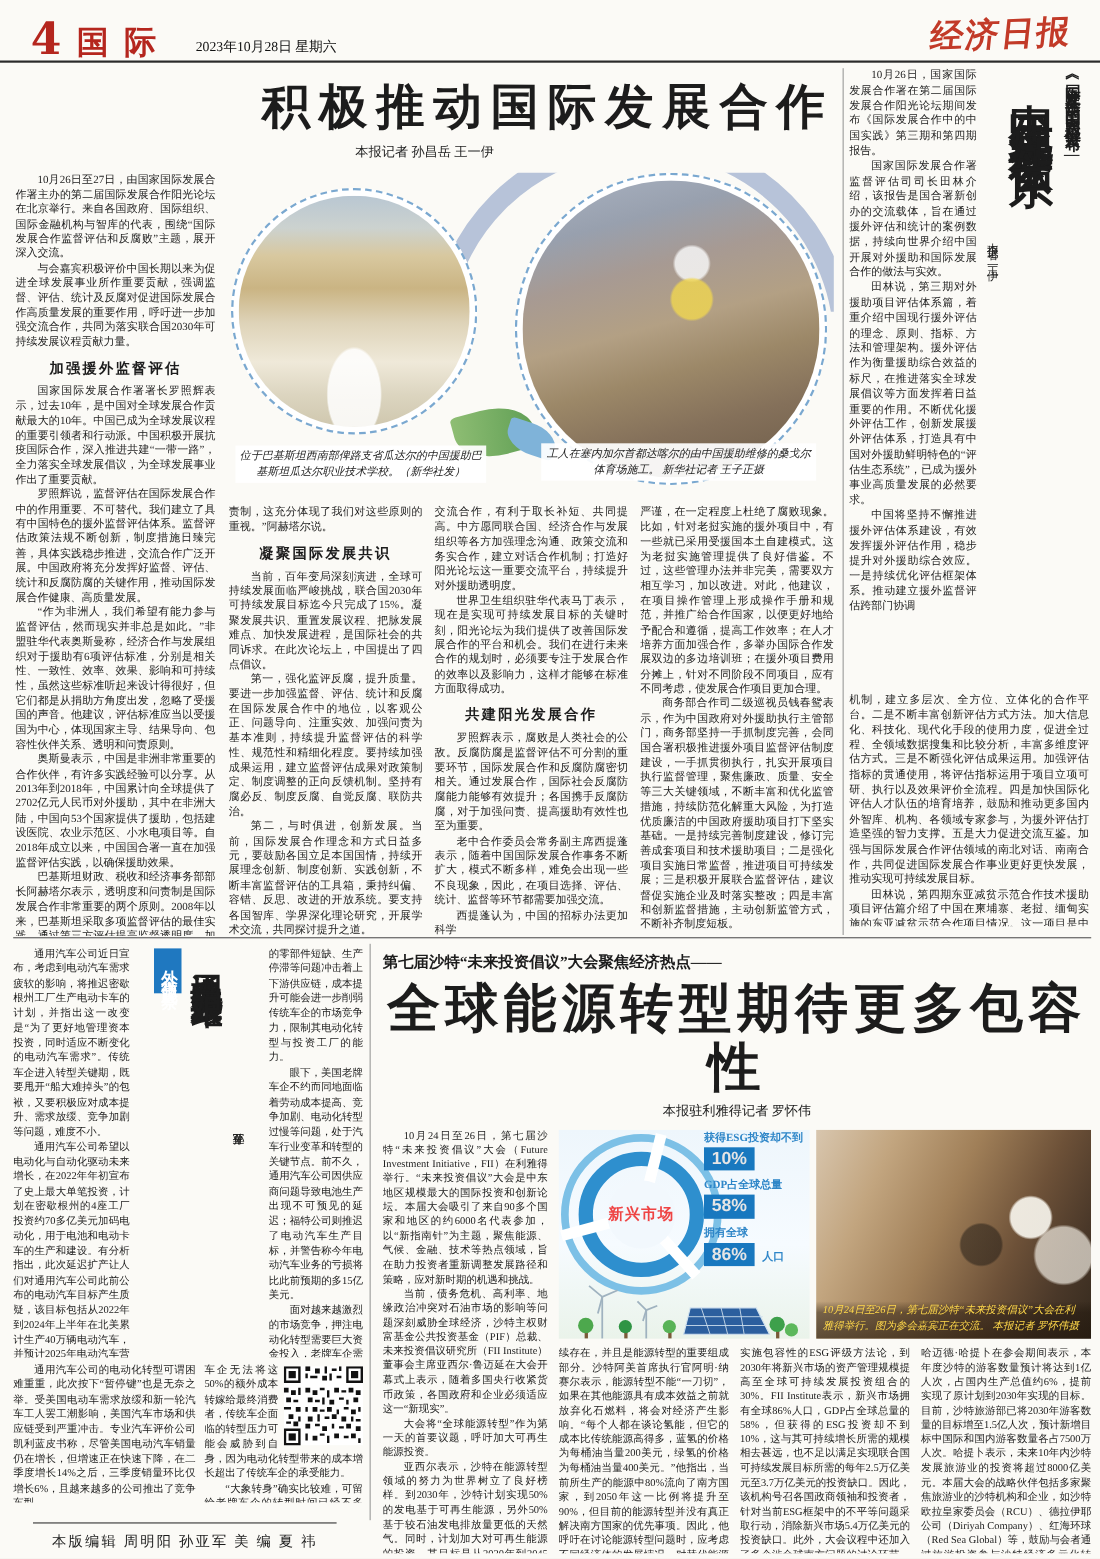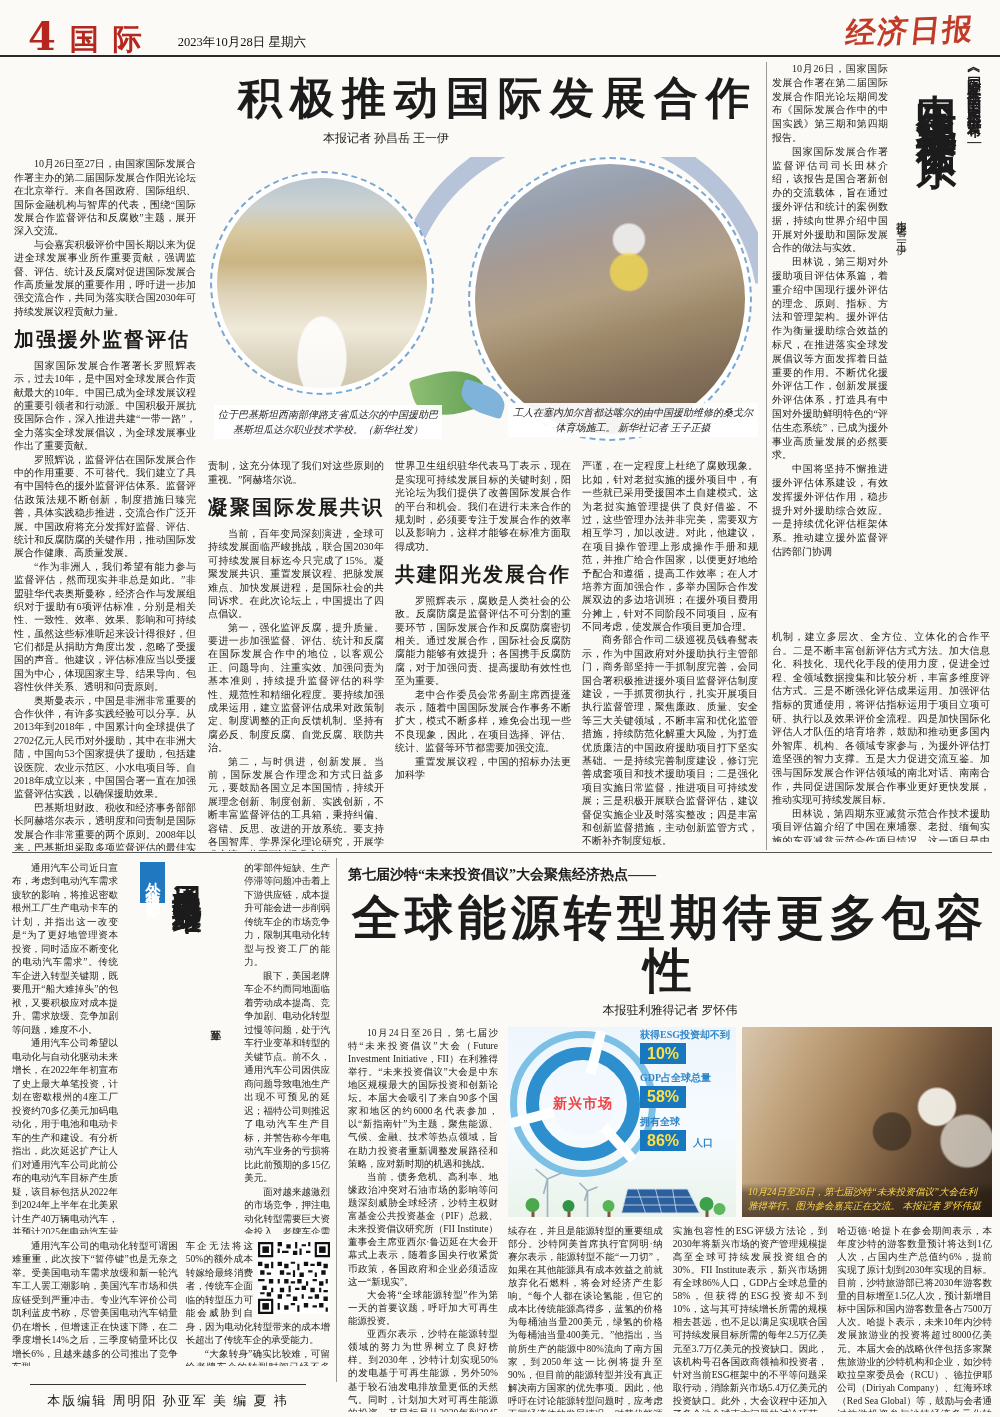--- a/index.html
+++ b/index.html
@@ -12,21 +12,21 @@
   .sec{font-family:"Liberation Sans",sans-serif;font-size:29px;font-weight:900;color:#b5261e;letter-spacing:14px;margin-left:14px;line-height:1;text-align:center;}
   .pdate{font-size:12.5px;margin-left:22px;margin-bottom:3px;color:#111;}
   .logo{margin-left:auto;font-size:30px;font-weight:700;color:#c23a28;transform:skewX(-8deg) rotate(-2deg);letter-spacing:2px;margin-bottom:2px;font-family:"Liberation Serif",serif;}
   .hrule-top{position:absolute;top:55px;left:0;right:0;height:2px;background:#2a2a2a;}
   .hrule-mid{position:absolute;top:852px;left:12px;right:8px;height:1px;background:#555;}
   .vline-sidebar{position:absolute;left:766px;top:62px;height:788px;width:1px;background:#9a9a9a;}
   .vline-gm{position:absolute;left:336px;top:858px;height:524px;width:1px;background:#9a9a9a;}
   
   .paras p{margin:0;text-indent:2em;text-align:justify;}
   .cont p:first-child{text-indent:0;}
-  .subhead{font-family:"Liberation Sans",sans-serif;font-size:20px;font-weight:800;text-align:left;margin:8px 0 6px;letter-spacing:2px;}
+  .subhead{font-family:"Liberation Sans",sans-serif;font-size:13px;font-weight:800;text-align:center;margin:8px 0 6px;letter-spacing:2px;}
   .byline{text-align:center;font-size:12px;color:#222;}
   .v{writing-mode:vertical-rl;text-orientation:upright;}
   
   .main-article{position:absolute;left:14px;top:60px;width:744px;height:792px;overflow:hidden;}
   .main-head{font-family:"Liberation Sans",sans-serif;font-size:44px;font-weight:900;letter-spacing:8px;text-align:right;margin:14px 0 8px;line-height:1.1;}
   .main-cols{display:flex;gap:12px;margin-top:10px;height:694px;overflow:hidden;}
   .mcol1{width:182px;flex:none;font-size:10px;line-height:1.34;overflow:hidden;}
   .mrest{flex:1;display:flex;flex-direction:column;min-width:0;}
   .photo-strip{position:relative;height:298px;flex:none;}
   .arc1{position:absolute;right:-18px;top:-36px;width:350px;height:350px;border-radius:50%;border:18px solid #b7c3d9;clip-path:inset(0 0 58% 0);z-index:1;}
@@ -38,21 +38,21 @@
   .circle2{right:6px;top:0;width:284px;height:284px;}
   .ph1{background:
     radial-gradient(ellipse at 50% 86%, rgba(255,255,255,.85) 0 16%, rgba(255,255,255,0) 17%),
     linear-gradient(180deg,#b9c7d2 0%,#ccd2cf 14%,#d8c89f 26%,#cab483 40%,#ded3b8 55%,#efe9d9 72%,#dcd5c0 86%,#cfc7ae 100%);}
   .ph2{background:
     radial-gradient(circle at 57% 40%, rgba(240,214,80,.8) 0 8%, rgba(240,214,80,0) 9%),
     radial-gradient(circle at 57% 28%, rgba(245,245,245,.85) 0 6%, rgba(245,245,245,0) 7%),
     linear-gradient(165deg,#aab3c2 0%,#98a0ae 18%,#a79a93 32%,#b3a084 48%,#9c8868 62%,#84705a 78%,#6b5a47 100%);}
   .cap{position:absolute;z-index:5;font-size:10px;line-height:1.5;font-style:italic;color:#222;text-align:center;background:rgba(255,255,255,.93);padding:2px 4px;box-sizing:border-box;}
   .cap1{left:6px;top:248px;width:228px;}
-  .cap2{right:0;top:246px;width:250px;}
+  .cap2{right:16px;top:246px;width:250px;}
   .three-cols{display:flex;gap:11px;flex:1;overflow:hidden;margin-top:4px;}
   .tc{flex:1;font-size:10px;line-height:1.34;min-width:0;overflow:hidden;}
   
   .sidebar{position:absolute;left:772px;top:62px;width:218px;height:788px;overflow:hidden;}
   .sb-top{display:flex;gap:6px;height:560px;overflow:hidden;}
   .sb-narrow{width:116px;flex:none;font-size:10px;line-height:1.38;overflow:hidden;}
   .sb-byline{font-size:10.5px;margin-top:150px;height:310px;color:#222;letter-spacing:2px;}
   .sb-title{font-family:"Liberation Sans",sans-serif;font-size:40px;font-weight:900;line-height:1.12;letter-spacing:6px;height:500px;}
   .sb-kicker{font-size:14px;font-weight:700;height:555px;letter-spacing:3px;}
   .sb-wide{font-size:10px;line-height:1.36;margin-top:8px;height:212px;overflow:hidden;}
@@ -84,21 +84,21 @@
   .ig-rings{position:absolute;left:2px;top:4px;width:146px;height:146px;}
   .ring-outer{position:absolute;inset:0;border:7px solid #7cc0e6;border-radius:50%;}
   .ring-mid{position:absolute;inset:16px;border:13px solid #2e8fce;border-radius:50%;}
   .ring-gap{position:absolute;background:#fff;width:10px;height:46px;left:68px;top:-2px;transform-origin:5px 75px;}
   .g1{transform:rotate(14deg);} .g2{transform:rotate(138deg);} .g3{transform:rotate(255deg);}
   .ig-center{position:absolute;inset:42px;background:#f2f8fd;border-radius:50%;display:flex;align-items:center;justify-content:center;
              font-size:14px;font-weight:800;color:#ef4444;letter-spacing:1px;font-family:"Liberation Sans",sans-serif;}
   .ig-stats{position:absolute;right:4px;top:2px;width:92px;}
   .stat{margin-bottom:8px;}
   .stat-label{color:#2e86c8;font-size:10px;font-weight:700;line-height:1.2;}
-  .stat-badge{background:#1878bf;color:#fde047;display:inline-block;font-size:16px;font-weight:800;padding:0 7px;line-height:1.35;margin-top:2px;font-family:"Liberation Sans",sans-serif;}
+  .stat-badge{background:#1878bf;color:#e5e5e5;display:inline-block;font-size:16px;font-weight:800;padding:0 7px;line-height:1.35;margin-top:2px;font-family:"Liberation Sans",sans-serif;}
   .stat-suffix{color:#2e86c8;font-size:10px;font-weight:700;margin-left:7px;}
   .ig-ground{position:absolute;left:0;right:0;bottom:0;height:50px;}
   .ig-ground svg{width:100%;height:100%;display:block;}
   .e-photo{flex:1;position:relative;overflow:hidden;background:
     radial-gradient(circle at 78% 42%, rgba(250,248,240,.9) 0 8%, rgba(250,248,240,0) 9%),
     radial-gradient(circle at 60% 55%, rgba(30,25,20,.5) 0 10%, rgba(30,25,20,0) 11%),
     radial-gradient(circle at 90% 60%, rgba(240,235,225,.7) 0 10%, rgba(240,235,225,0) 11%),
     linear-gradient(115deg,#d8c6ae 0%,#c2a57f 22%,#a07f58 45%,#6d5138 68%,#4a3829 85%,#352a1e 100%);}
   .e-photo-caption{position:absolute;left:0;right:0;bottom:0;padding:3px 6px;font-size:9.5px;line-height:1.45;color:#ffd84a;font-style:italic;
     background:linear-gradient(180deg,rgba(30,20,10,0) 0%,rgba(30,20,10,.45) 30%,rgba(30,20,10,.6) 100%);}
@@ -157,27 +157,28 @@
               </div>
             <h3 class="subhead">凝聚国际发展共识</h3>
             <div class="paras">
                 <p>当前，百年变局深刻演进，全球可持续发展面临严峻挑战，联合国2030年可持续发展目标迄今只完成了15%。凝聚发展共识、重置发展议程、把脉发展难点、加快发展进程，是国际社会的共同诉求。在此次论坛上，中国提出了四点倡议。</p>
                 <p>第一，强化监评反腐，提升质量。要进一步加强监督、评估、统计和反腐在国际发展合作中的地位，以客观公正、问题导向、注重实效、加强问责为基本准则，持续提升监督评估的科学性、规范性和精细化程度。要持续加强成果运用，建立监督评估成果对政策制定、制度调整的正向反馈机制。坚持有腐必反、制度反腐、自觉反腐、联防共治。</p>
                 <p>第二，与时俱进，创新发展。当前，国际发展合作理念和方式日益多元，要鼓励各国立足本国国情，持续开展理念创新、制度创新、实践创新，不断丰富监督评估的工具箱，秉持纠偏、容错、反思、改进的开放系统。要支持各国智库、学界深化理论研究，开展学术交流，共同探讨提升之道。</p>
               </div>
           </div>
           <div class="tc">
             <div class="paras cont">
+                <p>交流合作，有利于取长补短、共同提高。中方愿同联合国、经济合作与发展组织等各方加强理念沟通、政策交流和务实合作，建立对话合作机制；打造好阳光论坛这一重要交流平台，持续提升对外援助透明度。</p>
                 <p>世界卫生组织驻华代表马丁表示，现在是实现可持续发展目标的关键时刻，阳光论坛为我们提供了改善国际发展合作的平台和机会。我们在进行未来合作的规划时，必须要专注于发展合作的效率以及影响力，这样才能够在标准方面取得成功。</p>
               </div>
             <h3 class="subhead">共建阳光发展合作</h3>
             <div class="paras">
                 <p>罗照辉表示，腐败是人类社会的公敌。反腐防腐是监督评估不可分割的重要环节，国际发展合作和反腐防腐密切相关。通过发展合作，国际社会反腐防腐能力能够有效提升；各国携手反腐防腐，对于加强问责、提高援助有效性也至为重要。</p>
                 <p>老中合作委员会常务副主席西提蓬表示，随着中国国际发展合作事务不断扩大，模式不断多样，难免会出现一些不良现象，因此，在项目选择、评估、统计、监督等环节都需要加强交流。</p>
-                <p>重置发展议程，中国的招标办法更加科学</p>
+                <p>西提蓬认为，中国的招标办法更加科学</p>
               </div>
           </div>
           <div class="tc">
             <div class="paras cont">
                 <p>严谨，在一定程度上杜绝了腐败现象。比如，针对老挝实施的援外项目中，有一些就已采用受援国本土自建模式。这为老挝实施管理提供了良好借鉴。不过，这些管理办法并非完美，需要双方相互学习，加以改进。对此，他建议，在项目操作管理上形成操作手册和规范，并推广给合作国家，以便更好地给予配合和遵循，提高工作效率；在人才培养方面加强合作，多举办国际合作发展双边的多边培训班；在援外项目费用分摊上，针对不同阶段不同项目，应有不同考虑，使发展合作项目更加合理。</p>
                 <p>商务部合作司二级巡视员钱春鸳表示，作为中国政府对外援助执行主管部门，商务部坚持一手抓制度完善，会同国合署积极推进援外项目监督评估制度建设，一手抓贯彻执行，扎实开展项目执行监督管理，聚焦廉政、质量、安全等三大关键领域，不断丰富和优化监管措施，持续防范化解重大风险，为打造优质廉洁的中国政府援助项目打下坚实基础。一是持续完善制度建设，修订完善成套项目和技术援助项目；二是强化项目实施日常监督，推进项目可持续发展；三是积极开展联合监督评估，建议督促实施企业及时落实整改；四是丰富和创新监督措施，主动创新监管方式，不断补齐制度短板。</p>
               </div>
           </div>
         </div>
       </div>

